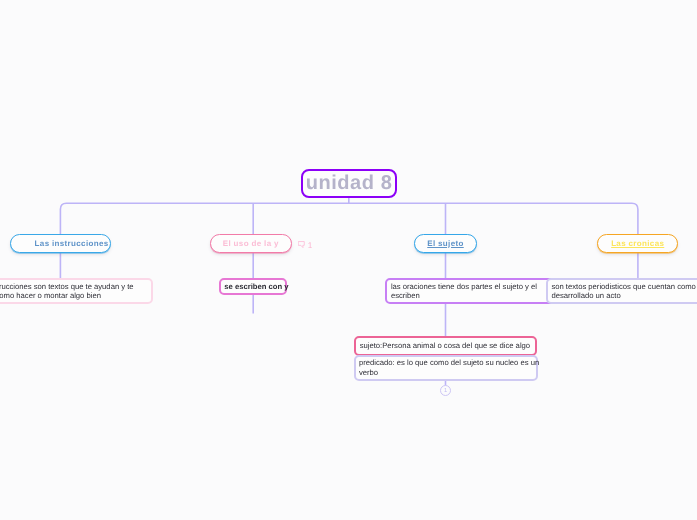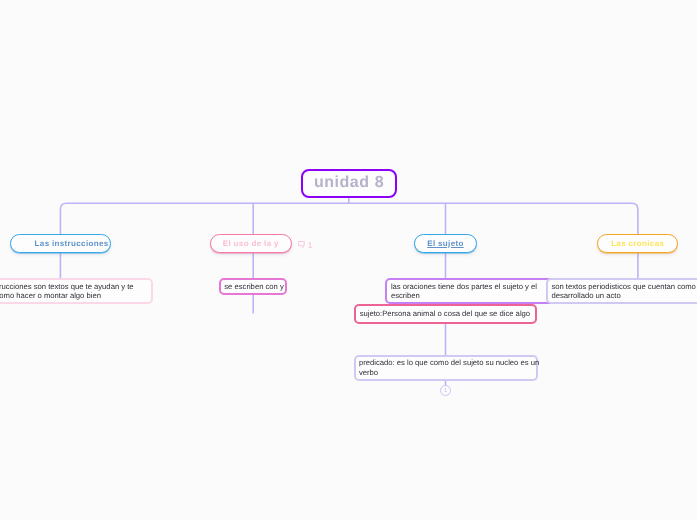--- a/index.html
+++ b/index.html
@@ -12,21 +12,21 @@
   }
   #stage{position:relative;width:697px;height:520px;overflow:hidden;}
   svg#links{position:absolute;left:0;top:0;width:697px;height:520px;}
   .node{position:absolute;box-sizing:border-box;background:#fdfdfd;}
 
   
   #root-node{
     left:301px;top:168.5px;width:96px;height:29.5px;
     border:2.5px solid #8c00f7;border-radius:8px;
     display:flex;align-items:center;justify-content:center;
-    font-weight:bold;font-size:16px;color:#b5b3ca;
+    font-weight:bold;font-size:20px;color:#b5b3ca;
     letter-spacing:.55px;background:#fdfdfd;
   }
   
   .pill{
     border-radius:999px;border-style:solid;border-width:1.5px;
     box-shadow:0 2px 3px rgba(120,110,130,.17);
     display:flex;align-items:center;justify-content:center;
     font-weight:bold;font-size:8px;letter-spacing:.35px;
     top:233.7px;height:19px;
   }
@@ -77,43 +77,43 @@
 
   <div class="node pill" style="left:9.8px;width:101.6px;border-color:#3aa8e8;color:#5f93c8;box-shadow:0 1px 0 0 rgba(53,167,233,.45),0 2px 3px rgba(120,110,130,.17);padding-left:22px;">
     <span>Las instrucciones</span>
   </div>
   <div class="node pill" style="left:210px;width:81.6px;border-color:#f27ba8;color:#fbbdd5;box-shadow:0 1px 0 0 rgba(242,123,168,.45),0 2px 3px rgba(120,110,130,.17);">
     <span>El uso de la y</span>
   </div>
   <div class="node pill" style="left:413.9px;width:63.2px;border-color:#35a7e9;color:#5f93c8;box-shadow:0 1px 0 0 rgba(53,167,233,.45),0 2px 3px rgba(120,110,130,.17);text-decoration:underline;">
     <span>El sujeto</span>
   </div>
-  <div class="node pill" style="left:597.3px;width:80.8px;border-color:#f6a623;color:#fce55b;box-shadow:0 1px 0 0 rgba(246,166,35,.45),0 2px 3px rgba(120,110,130,.17);">
+  <div class="node pill" style="left:597.3px;width:80.8px;border-color:#f6a623;color:#fce55b;box-shadow:0 1px 0 0 rgba(246,166,35,.45),0 2px 3px rgba(120,110,130,.17);text-decoration:underline;">
     <span>Las cronicas</span>
   </div>
 
   <div id="comment-badge">
     <svg width="6.9" height="7.0" viewBox="0 0 14.6 15">
       <path d="M1.2 1.2 H13.4 V9.3 H10.2 L10.6 14.2 L6.0 9.3 H1.2 Z" fill="none" stroke="#fcbcd6" stroke-width="1.75" stroke-linejoin="round" stroke-linecap="round"></path>
     </svg>
     <span>1</span>
   </div>
 
   <div class="node leaf" style="left:-30.4px;top:277.9px;width:183.2px;height:26.2px;border-color:#fbd8e8;">
     <span class="ln">las instrucciones son textos que te ayudan y te</span>
     <span class="ln">dicen como hacer o montar algo bien</span>
   </div>
-  <div class="node leaf" style="left:218.8px;top:277.6px;width:68.2px;height:17.2px;border-color:#e777d4;">
+  <div class="node leaf" style="left:218.8px;top:277.6px;width:68.2px;height:17.2px;border-color:#e777d4;font-weight:bold;">
     <span class="ln">se escriben con y</span>
   </div>
   <div class="node leaf" style="left:353.4px;top:277.9px;width:184px;height:26.2px;border-color:#c77ff5;margin-left:32px;">
     <span class="ln">las oraciones tiene dos partes el sujeto y el</span>
     <span class="ln">escriben</span>
   </div>
-  <div class="node leaf" style="left:354.2px;top:304px;width:182.8px;height:20px;border-color:#ec6496;">
+  <div class="node leaf" style="left:354.2px;top:336px;width:182.8px;height:20px;border-color:#ec6496;">
     <span class="ln">sujeto:Persona animal o cosa del que se dice algo</span>
   </div>
   <div class="node leaf" style="left:353.5px;top:354.5px;width:184.2px;height:26px;border-color:#cfcaf2;">
     <span class="ln">predicado: es lo que como del sujeto su nucleo es un</span>
     <span class="ln">verbo</span>
   </div>
   <div class="node leaf" style="left:545.9px;top:277.9px;width:184px;height:26.2px;border-color:#cfcaf2;">
     <span class="ln">son textos periodisticos que cuentan como</span>
     <span class="ln">desarrollado un acto</span>
   </div>

